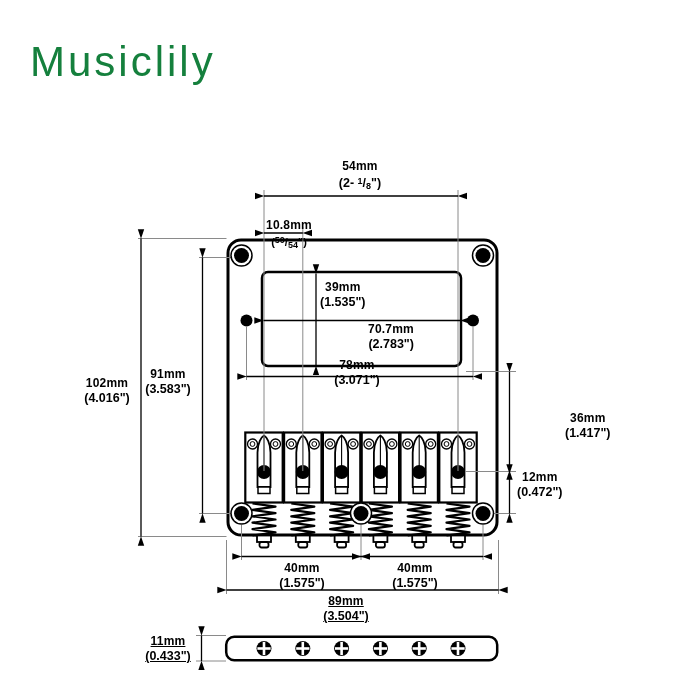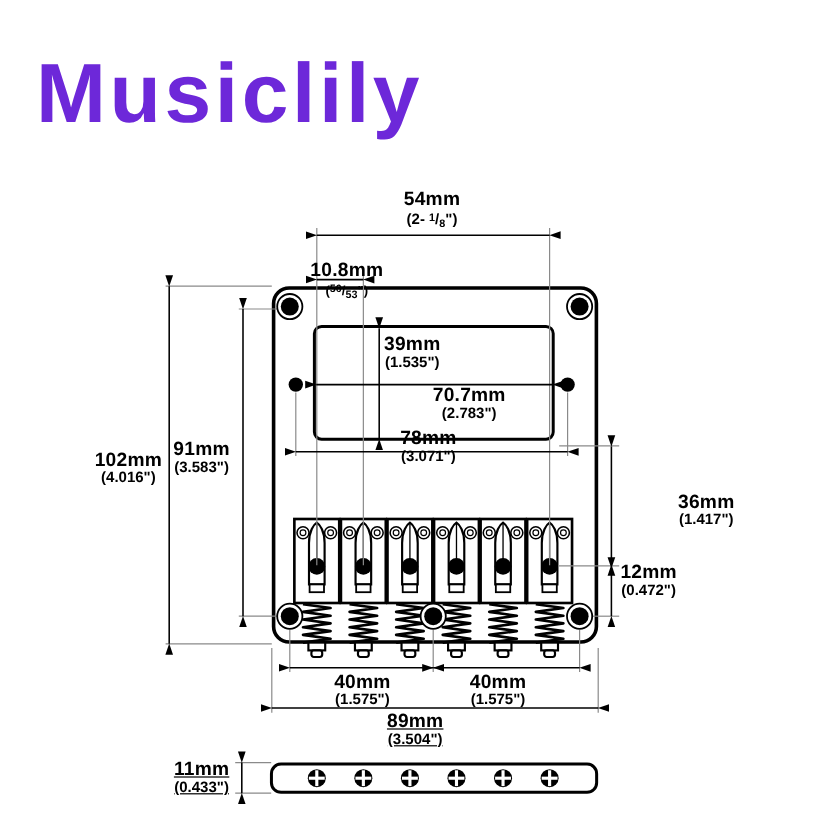--- a/index.html
+++ b/index.html
@@ -1,22 +1,22 @@
 <!DOCTYPE html>
 <html><head>
 <meta charset="utf-8">
 <style>
   html,body{margin:0;padding:0;background:#fff;}
   #app{position:relative;width:700px;height:700px;background:#fff;overflow:hidden;
        font-family:"Liberation Sans",sans-serif;color:#000;}
-  .brand{position:absolute;left:30px;top:38px;font-size:70px;font-weight:700;
-         letter-spacing:3px;color:#6d28d9;white-space:nowrap;}
+  .brand{position:absolute;left:30px;top:38px;font-size:42px;font-weight:400;
+         letter-spacing:3px;color:#15803d;white-space:nowrap;}
   svg{position:absolute;left:0;top:0;}
   .dim{position:absolute;text-align:center;white-space:nowrap;}
-  .dim .mm{display:block;font-size:16px;font-weight:700;line-height:15px;letter-spacing:.2px;}
+  .dim .mm{display:block;font-size:12px;font-weight:700;line-height:15px;letter-spacing:.2px;}
   .dim .in{display:block;font-size:12.5px;font-weight:700;line-height:13px;margin-top:1px;}
   .dim .in.small{font-size:11px;line-height:12px;}
   .dim sup{font-size:9px;vertical-align:3px;}
   .dim sub{font-size:9px;vertical-align:-2px;}
   .c{transform:translateX(-50%);}
   .l{text-align:center;transform:none;}
 </style>
 </head>
 <body>
 
@@ -152,29 +152,29 @@
     </g>
   </svg>
 
   <div class="dim c" style="left:360px;top:159px;">
     <span class="mm">54mm</span>
     <span class="in"><span>(2- </span><sup>1</sup><span>/</span><sub>8</sub><span>")</span></span>
   </div>
 
   <div class="dim c" style="left:289px;top:199px;margin-top:19px;">
     <span class="mm">10.8mm</span>
-    <span class="in small"><span>(</span><sup>50</sup><span>/</span><sub>53</sub><span>")</span></span>
+    <span class="in small"><span>(</span><sup>50</sup><span>/</span><sub>54</sub><span>")</span></span>
   </div>
 
   <div class="dim l" style="left:320px;top:280px;">
     <span class="mm">39mm</span>
     <span class="in">(1.535")</span>
   </div>
 
-  <div class="dim c" style="left:391px;top:322px;">
+  <div class="dim c" style="left:391px;top:322px;text-align:right;">
     <span class="mm">70.7mm</span>
     <span class="in">(2.783")</span>
   </div>
 
   <div class="dim c" style="left:357px;top:358px;">
     <span class="mm">78mm</span>
     <span class="in">(3.071")</span>
   </div>
 
   <div class="dim c" style="left:107px;top:376px;">

